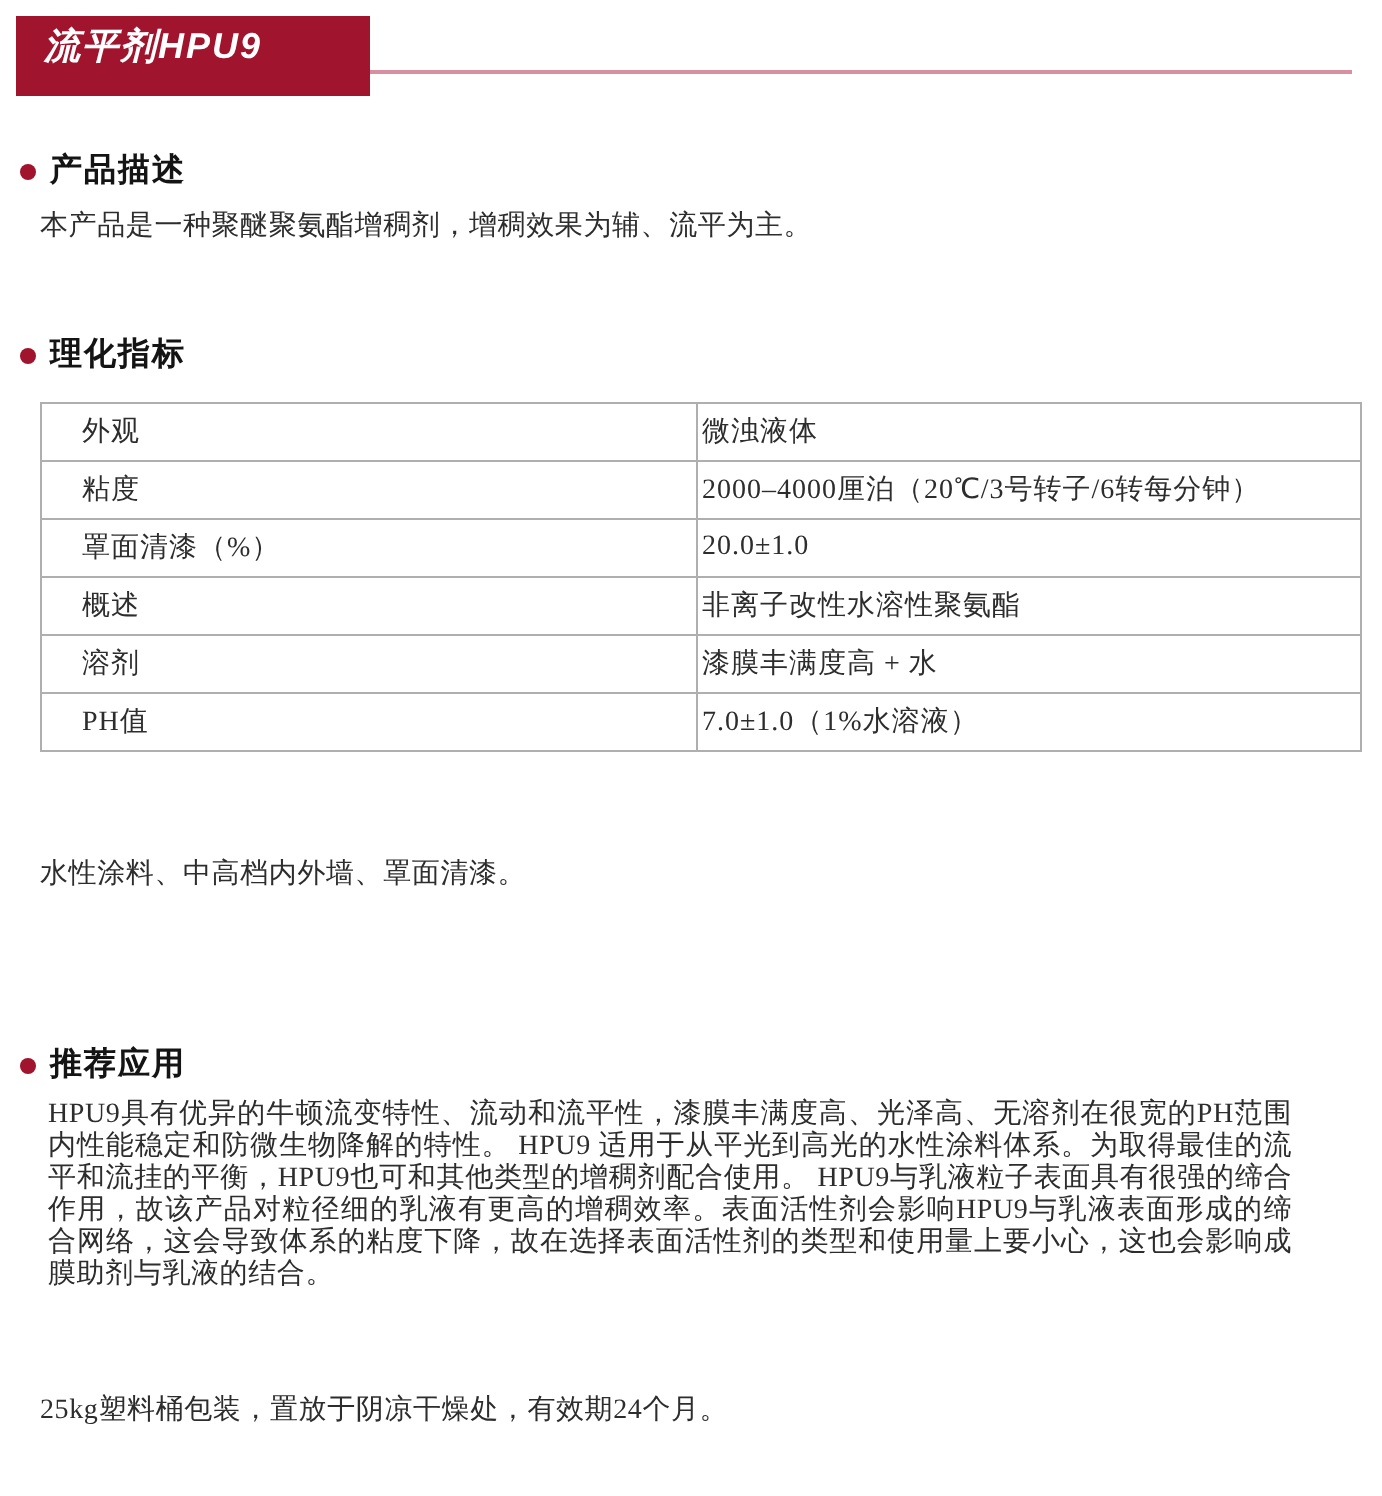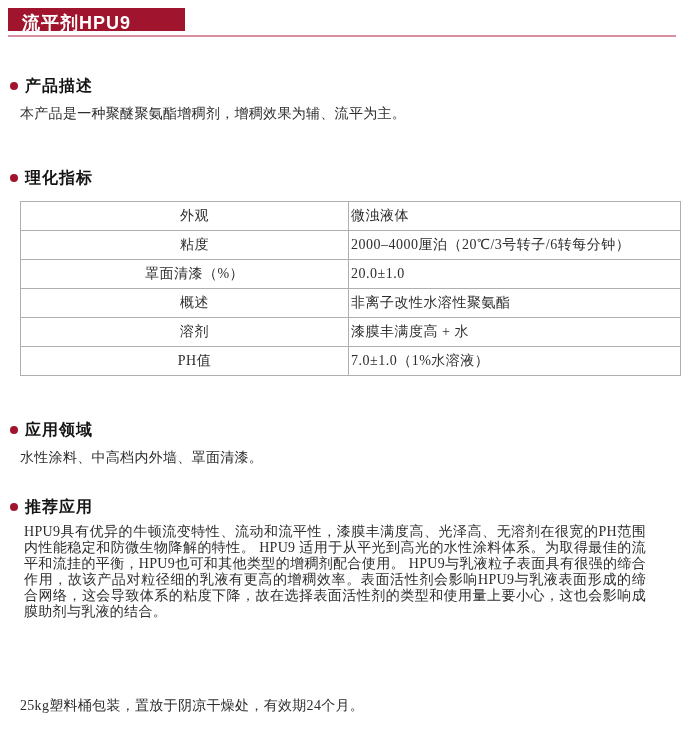--- a/index.html
+++ b/index.html
@@ -13,23 +13,24 @@
   html,body{width:691px;height:748px;}
   body{
     position:relative;
     background:#ffffff;
     font-family:"Liberation Sans","DejaVu Sans",sans-serif;
     color:var(--text-color);
     overflow:hidden;
   }
   .header-box{
     position:absolute;left:8px;top:8px;
-    width:177px;height:23px;
+    width:177px;height:40px;
     background:var(--accent-color);
     z-index:2;
+    font-style:italic;
   }
   .header-box .title{
     display:block;
     color:#ffffff;
     font-size:18px;
     font-weight:bold;
     line-height:30px;
     padding-left:14px;
     letter-spacing:1px;
     white-space:nowrap;
@@ -79,21 +80,21 @@
     table-layout:fixed;
   }
   table.spec td{
     border:1px solid var(--table-border-color);
     height:29px;
     font-size:14px;
     color:var(--text-color);
     letter-spacing:0.5px;
     vertical-align:middle;
   }
-  td.c1{width:328px;padding-left:20px;text-align:center;}
+  td.c1{width:328px;padding-left:20px;}
   td.c2{padding-left:2px;}
 </style>
 </head>
 <body>
 
 <div class="header-box">
   <span class="title">流平剂HPU9</span>
 </div>
 <div class="header-underline"></div>
 
@@ -134,28 +135,24 @@
       </tr>
       <tr>
         <td class="c1">PH值</td>
         <td class="c2">7.0±1.0（1%水溶液）</td>
       </tr>
     </tbody>
   </table>
 </div>
 
 <div class="section" style="top:420px">
-  <div class="sec-head">
-    <span class="bullet"></span>
-    <h2>应用领域</h2>
-  </div>
   <p class="sec-body">水性涂料、中高档内外墙、罩面清漆。</p>
 </div>
 
-<div class="section" style="top:497px">
+<div class="section" style="top:523px">
   <div class="sec-head">
     <span class="bullet"></span>
     <h2>推荐应用</h2>
   </div>
   <p class="sec-body para">HPU9具有优异的牛顿流变特性、流动和流平性，漆膜丰满度高、光泽高、无溶剂在很宽的PH范围内性能稳定和防微生物降解的特性。 HPU9 适用于从平光到高光的水性涂料体系。为取得最佳的流平和流挂的平衡，HPU9也可和其他类型的增稠剂配合使用。 HPU9与乳液粒子表面具有很强的缔合作用，故该产品对粒径细的乳液有更高的增稠效率。表面活性剂会影响HPU9与乳液表面形成的缔合网络，这会导致体系的粘度下降，故在选择表面活性剂的类型和使用量上要小心，这也会影响成膜助剂与乳液的结合。</p>
 </div>
 
 <div class="section" style="top:688px">
   <p class="sec-body">25kg塑料桶包装，置放于阴凉干燥处，有效期24个月。</p>
 </div>

